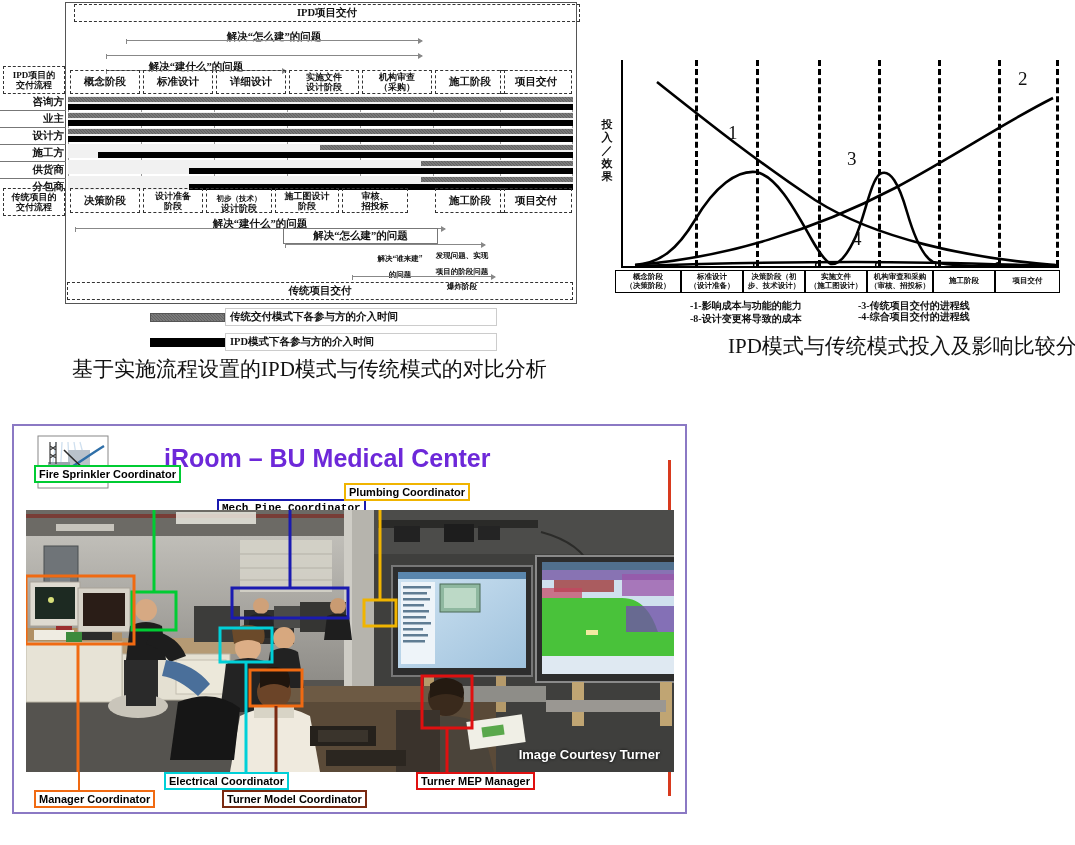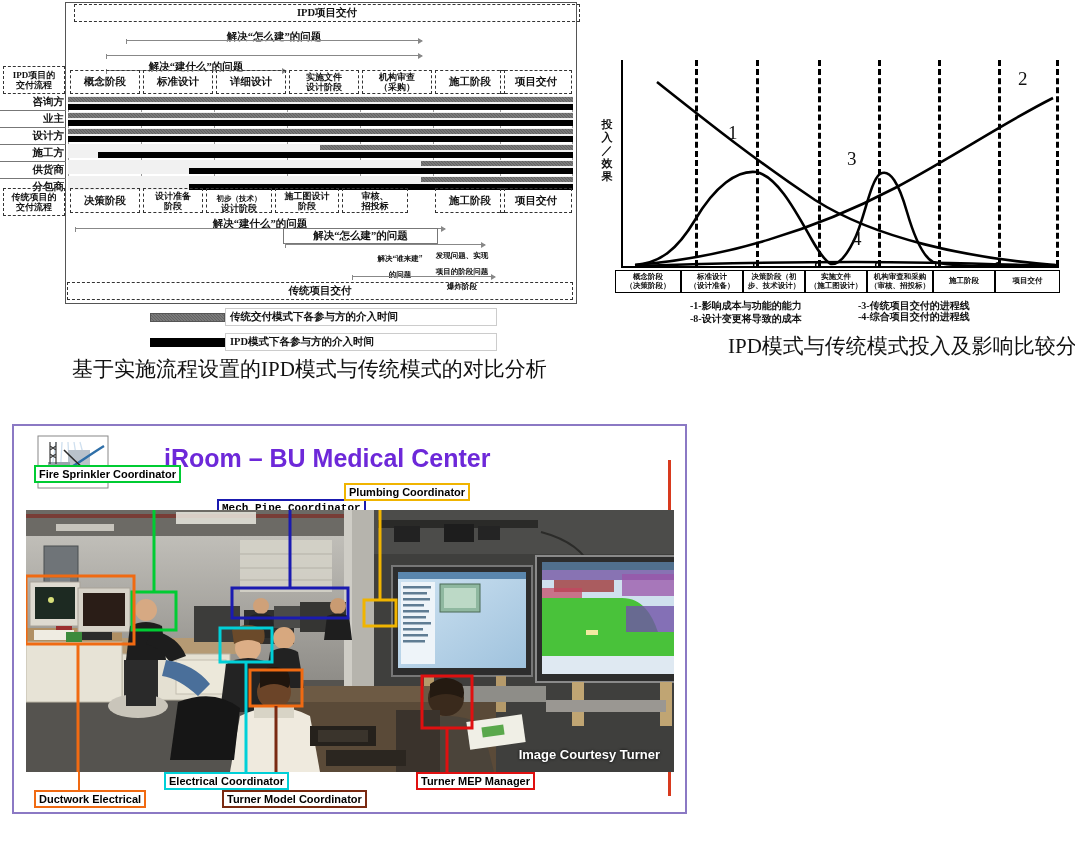--- a/index.html
+++ b/index.html
@@ -531,18 +531,18 @@
       </svg>
       <div id="courtesy">Image Courtesy Turner</div>
     </div>
 
     <div class="leader" style="left:64px;top:346px;height:28px;background:#f06a12;"></div>
     <div class="leader" style="left:232px;top:346px;height:16px;background:#00d0d8;"></div>
     <div class="leader" style="left:262px;top:346px;height:32px;background:#7a2a12;"></div>
     <div class="leader" style="left:433px;top:346px;height:16px;background:#e01010;"></div>
 
     <div class="tag" style="left:118px;top:346px;border-color:#00d0d8;margin-left:32px;">Electrical Coordinator</div>
-    <div class="tag" style="left:20px;top:364px;border-color:#f06a12;">Ductwork Electrical</div>
+    <div class="tag" style="left:20px;top:364px;border-color:#f06a12;">Manager Coordinator</div>
     <div class="tag" style="left:208px;top:364px;border-color:#7a2a12;">Turner Model Coordinator</div>
     <div class="tag" style="left:402px;top:346px;border-color:#e01010;">Turner MEP Manager</div>
 
   </div>
 </div>
 
 </body></html>

